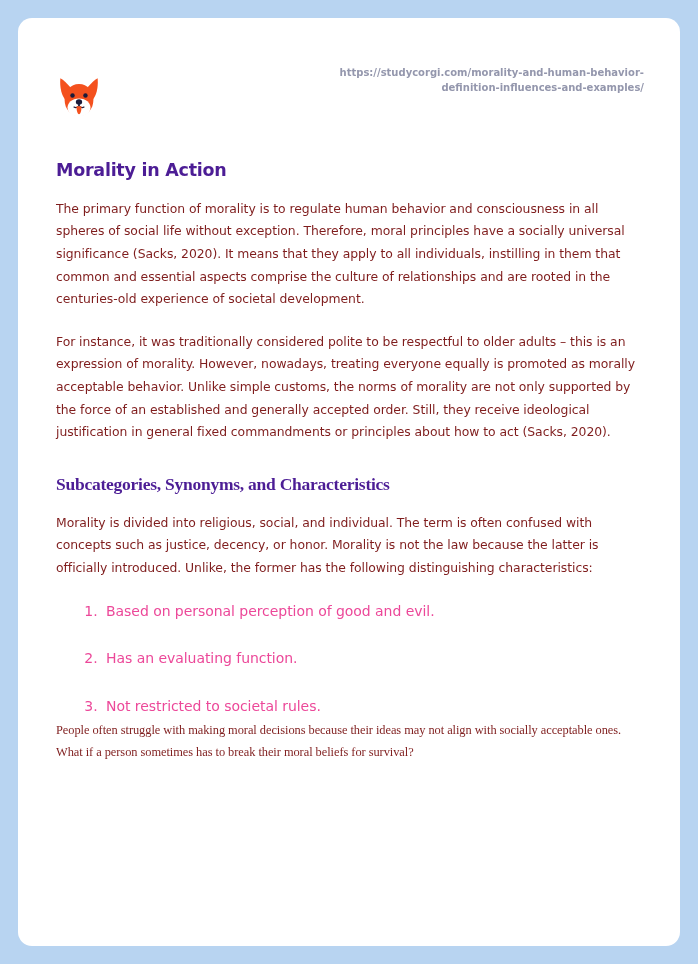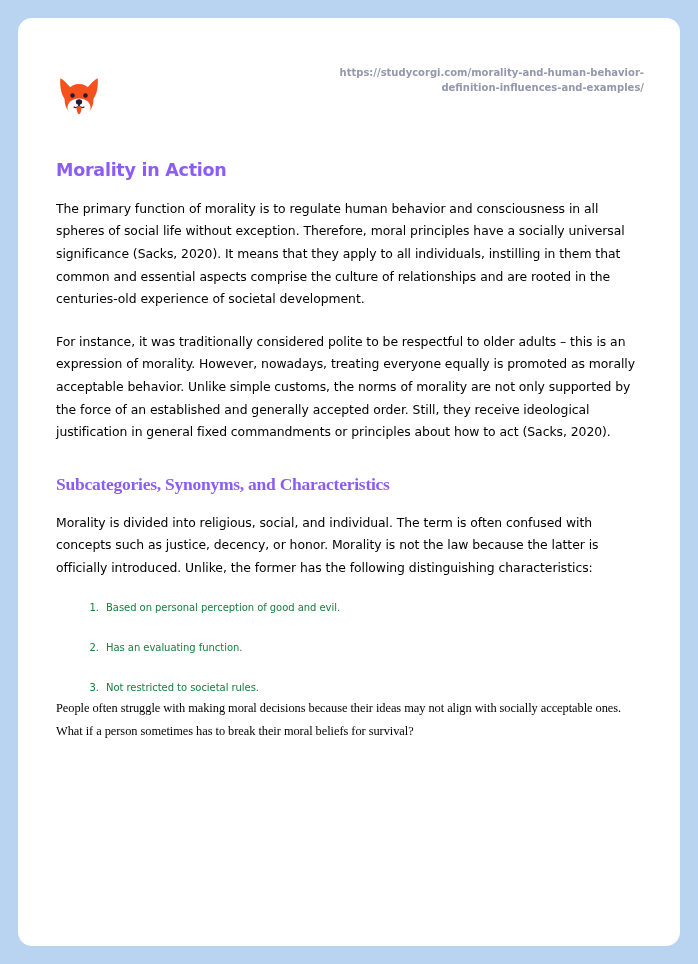--- a/index.html
+++ b/index.html
@@ -93,49 +93,49 @@
   
   .doc-body {
     padding: 0 38px;
     margin-top: 40px;
   }
 
   h2.section-heading {
     font-family: "DejaVu Sans", sans-serif;
     font-size: 17.5px;
     font-weight: bold;
-    color: #8b5cf6;
+    color: #4c1d95;
     margin: 0 0 16px 0;
     letter-spacing: -0.25px;
     line-height: 1.25;
   }
   h2.section-heading.spaced-top {
     margin-top: 30px;
     font-family: Liberation Serif, serif;
   }
 
   p.body-text {
     font-family: "DejaVu Sans", sans-serif;
     font-size: 12.4px;
-    color: #000000;
+    color: #7f1d1d;
     line-height: 1.82;
     margin: 0 0 20px 0;
     letter-spacing: -0.05px;
   }
   p.body-text.last { margin-bottom: 0; font-family: Liberation Serif, serif; }
 
   ol.char-list {
     margin: 20px 0 0 0;
     padding-left: 46px;
     list-style-position: outside;
   }
   ol.char-list li {
     font-family: "DejaVu Sans", sans-serif;
-    font-size: 10px;
-    color: #15803d;
+    font-size: 14px;
+    color: #ec4899;
     line-height: 1.8;
     margin-bottom: 22px;
     padding-left: 4px;
     letter-spacing: -0.05px;
   }
   ol.char-list li:last-child { margin-bottom: 0; }
 </style>
 </head>
 <body>
 

